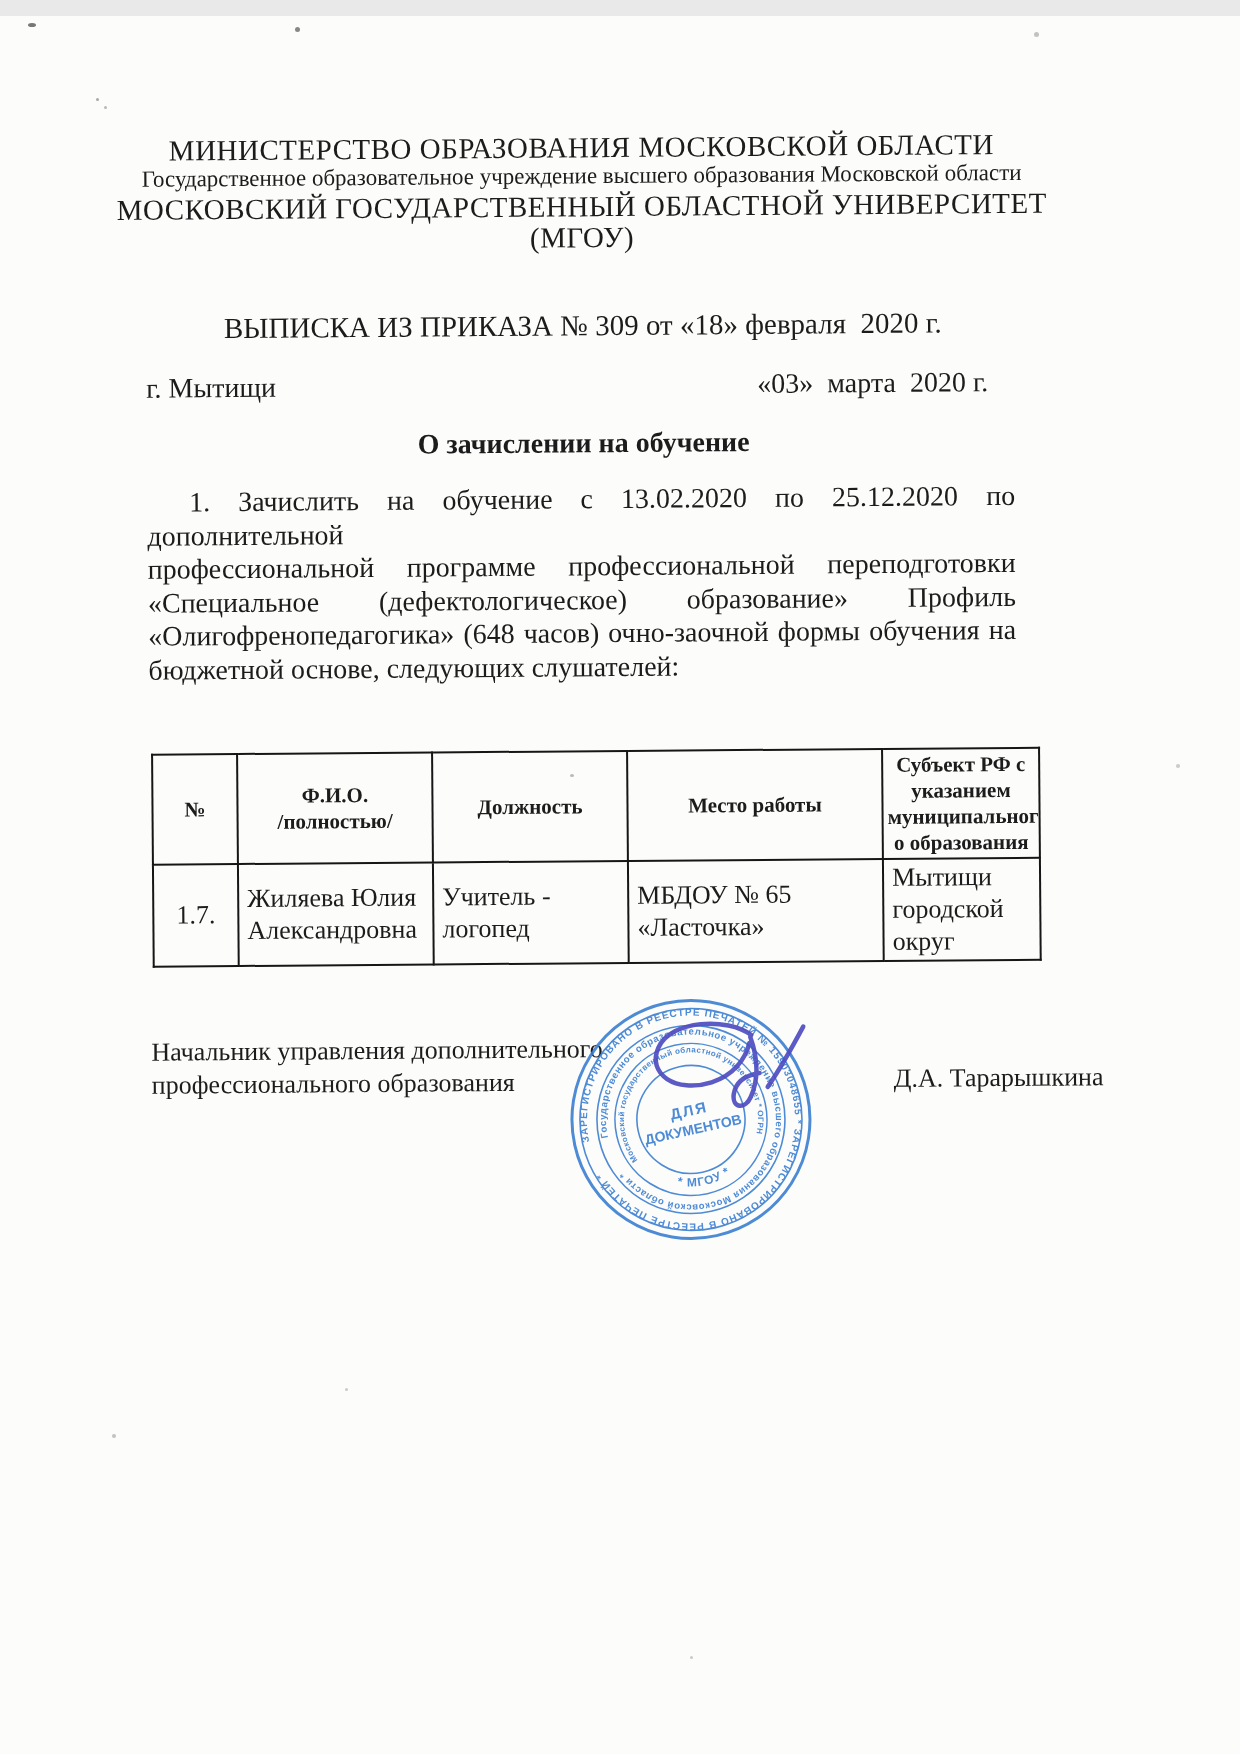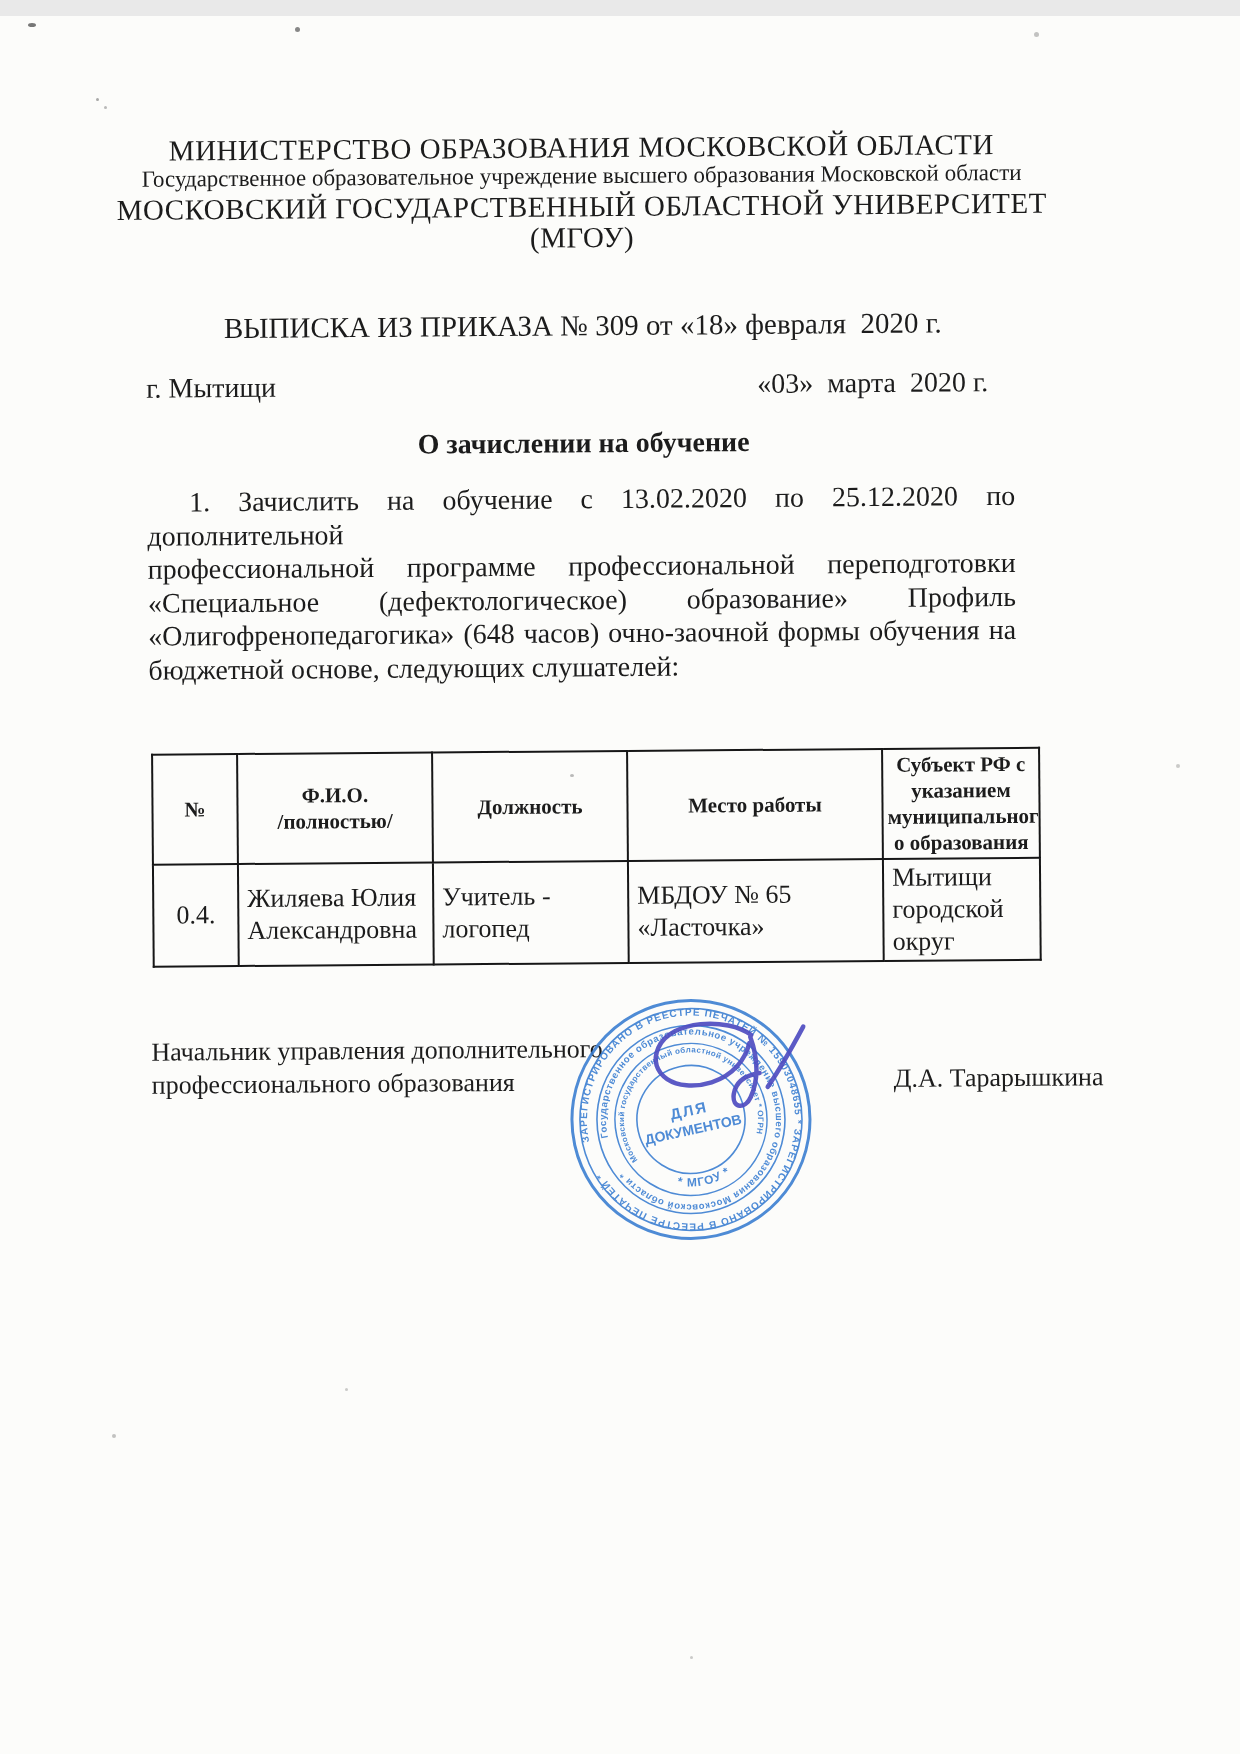--- a/index.html
+++ b/index.html
@@ -111,21 +111,21 @@
           <th>Должность</th>
           <th>Место работы</th>
           <th>Субъект РФ с
 указанием
 муниципальног
 о образования</th>
         </tr>
       </thead>
       <tbody>
         <tr>
-          <td class="cell-num">0.4.</td>
+          <td class="cell-num">1.7.</td>
           <td>Жиляева Юлия
 Александровна</td>
           <td>Учитель - логопед</td>
           <td>МБДОУ № 65
 «Ласточка»</td>
           <td class="cell-region">Мытищи
 городской
 округ</td>
         </tr>
       </tbody>

